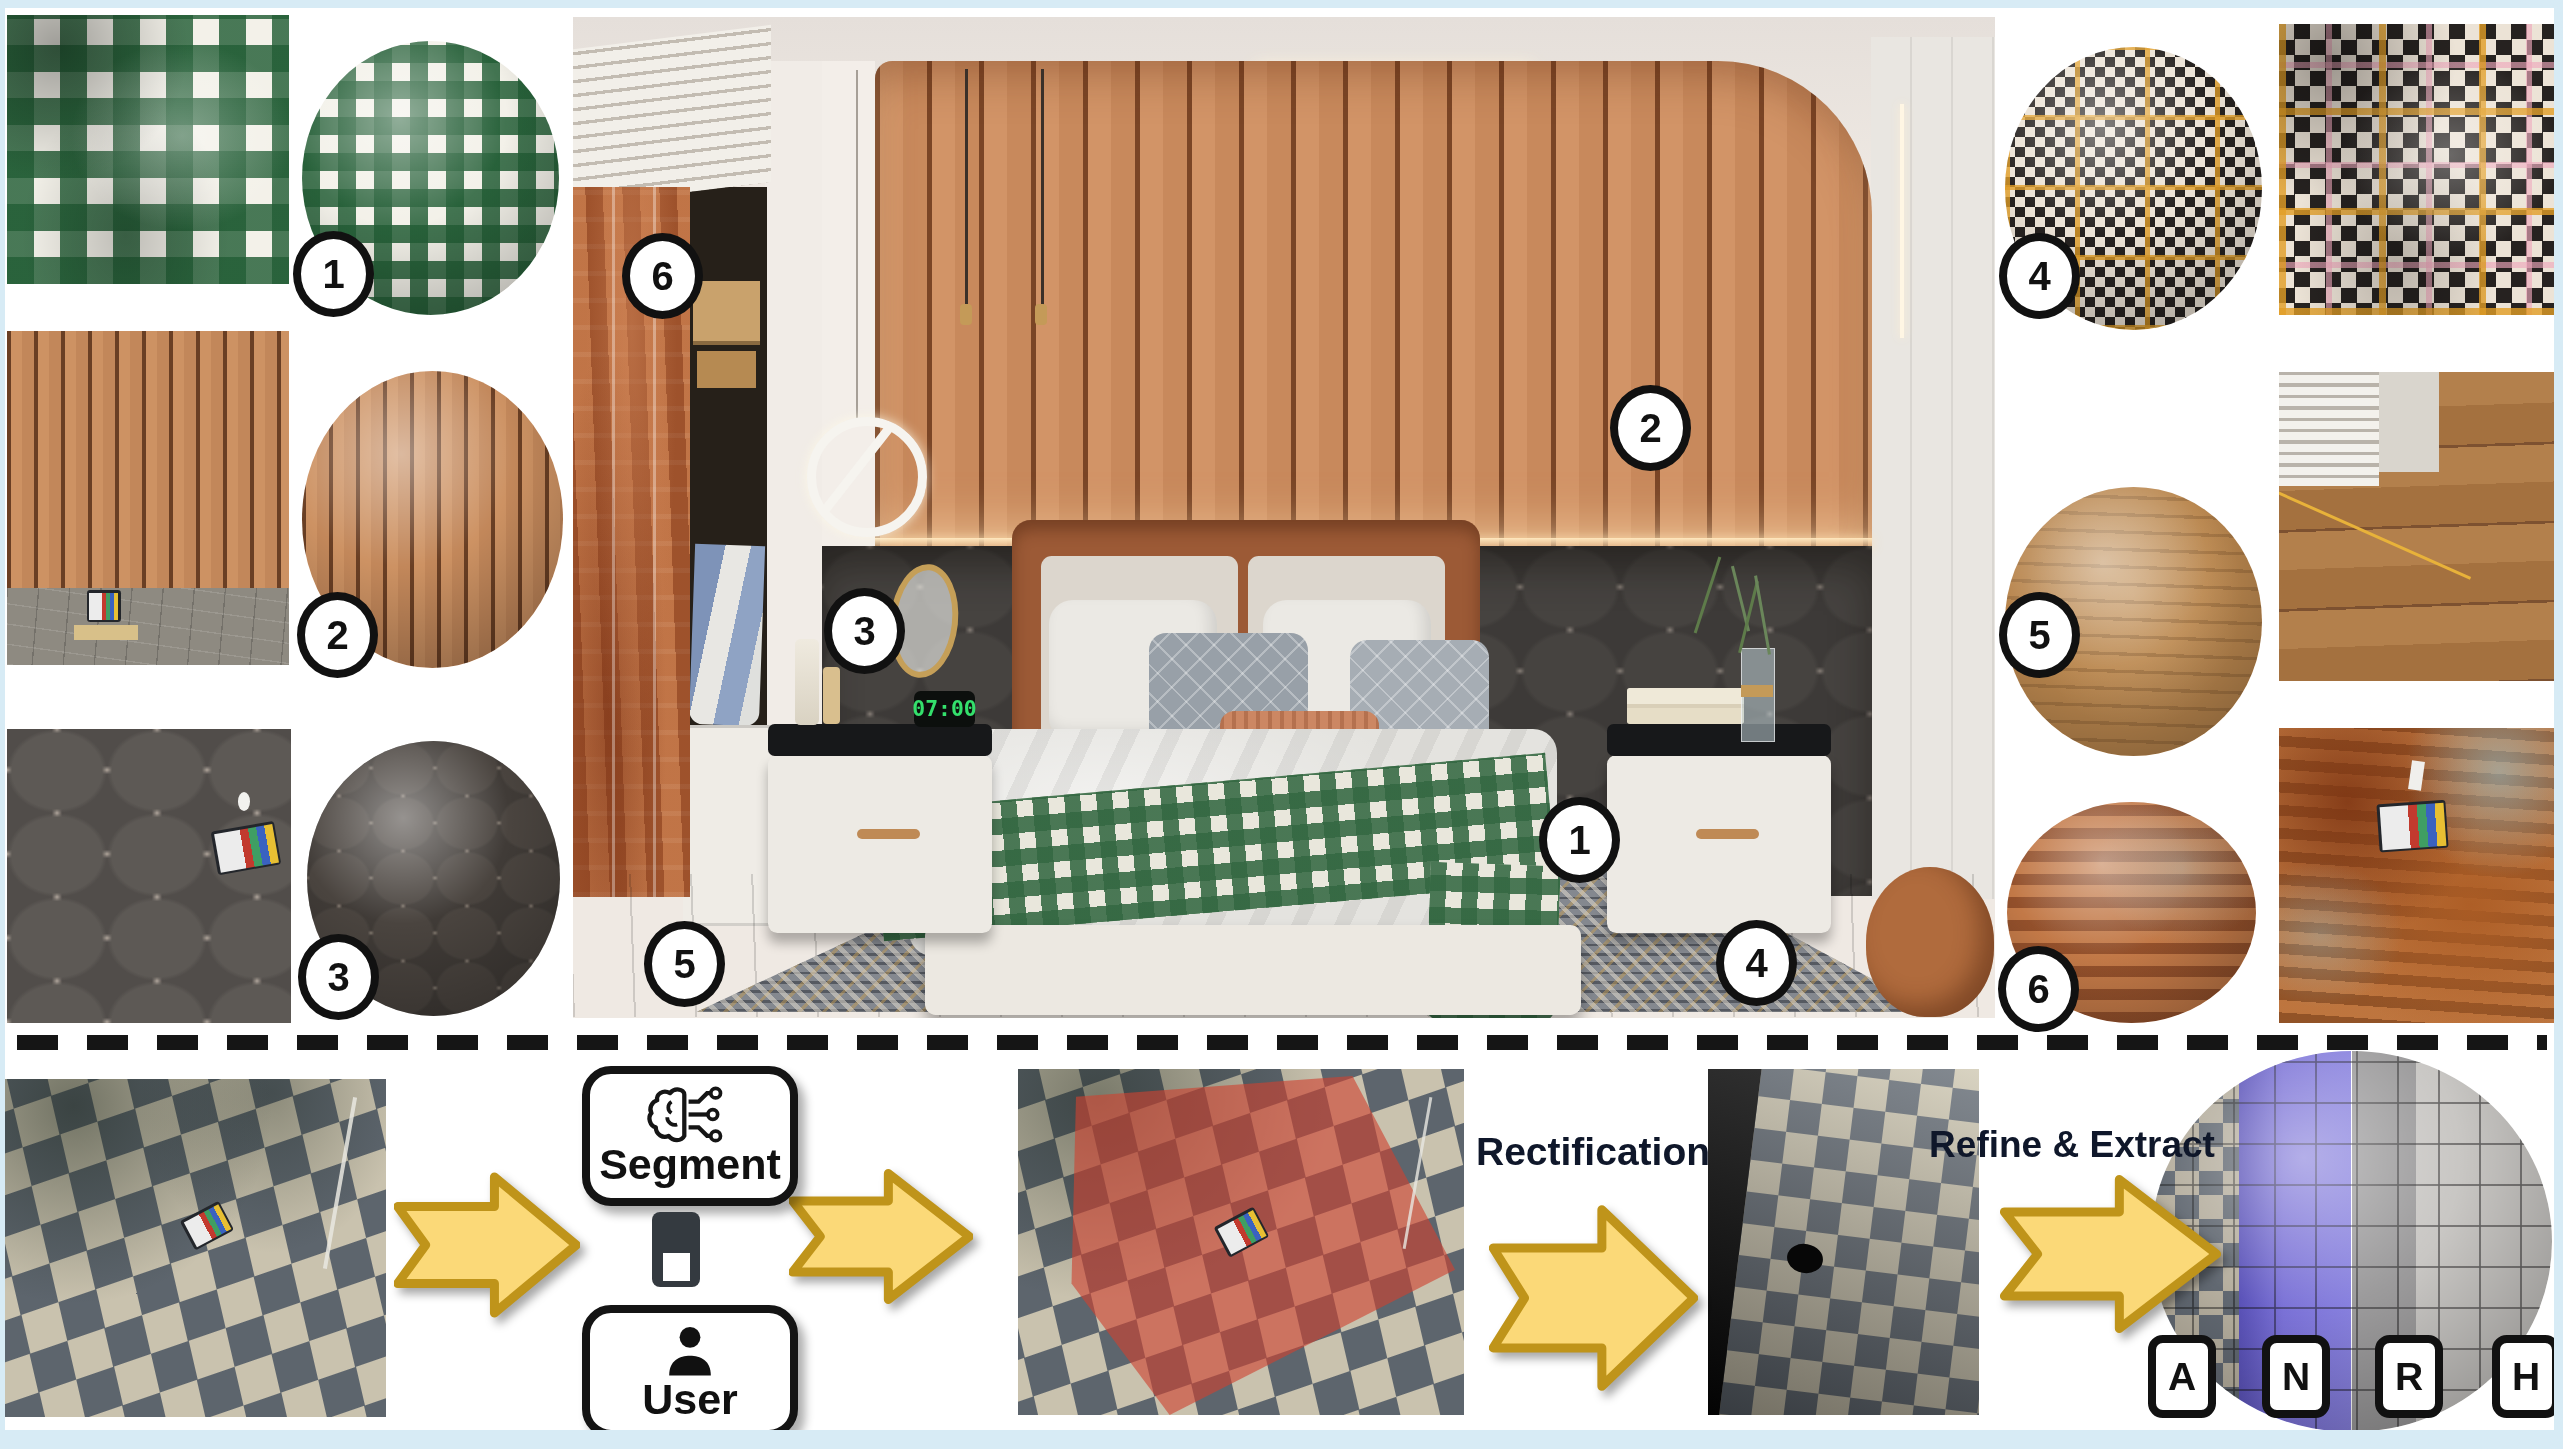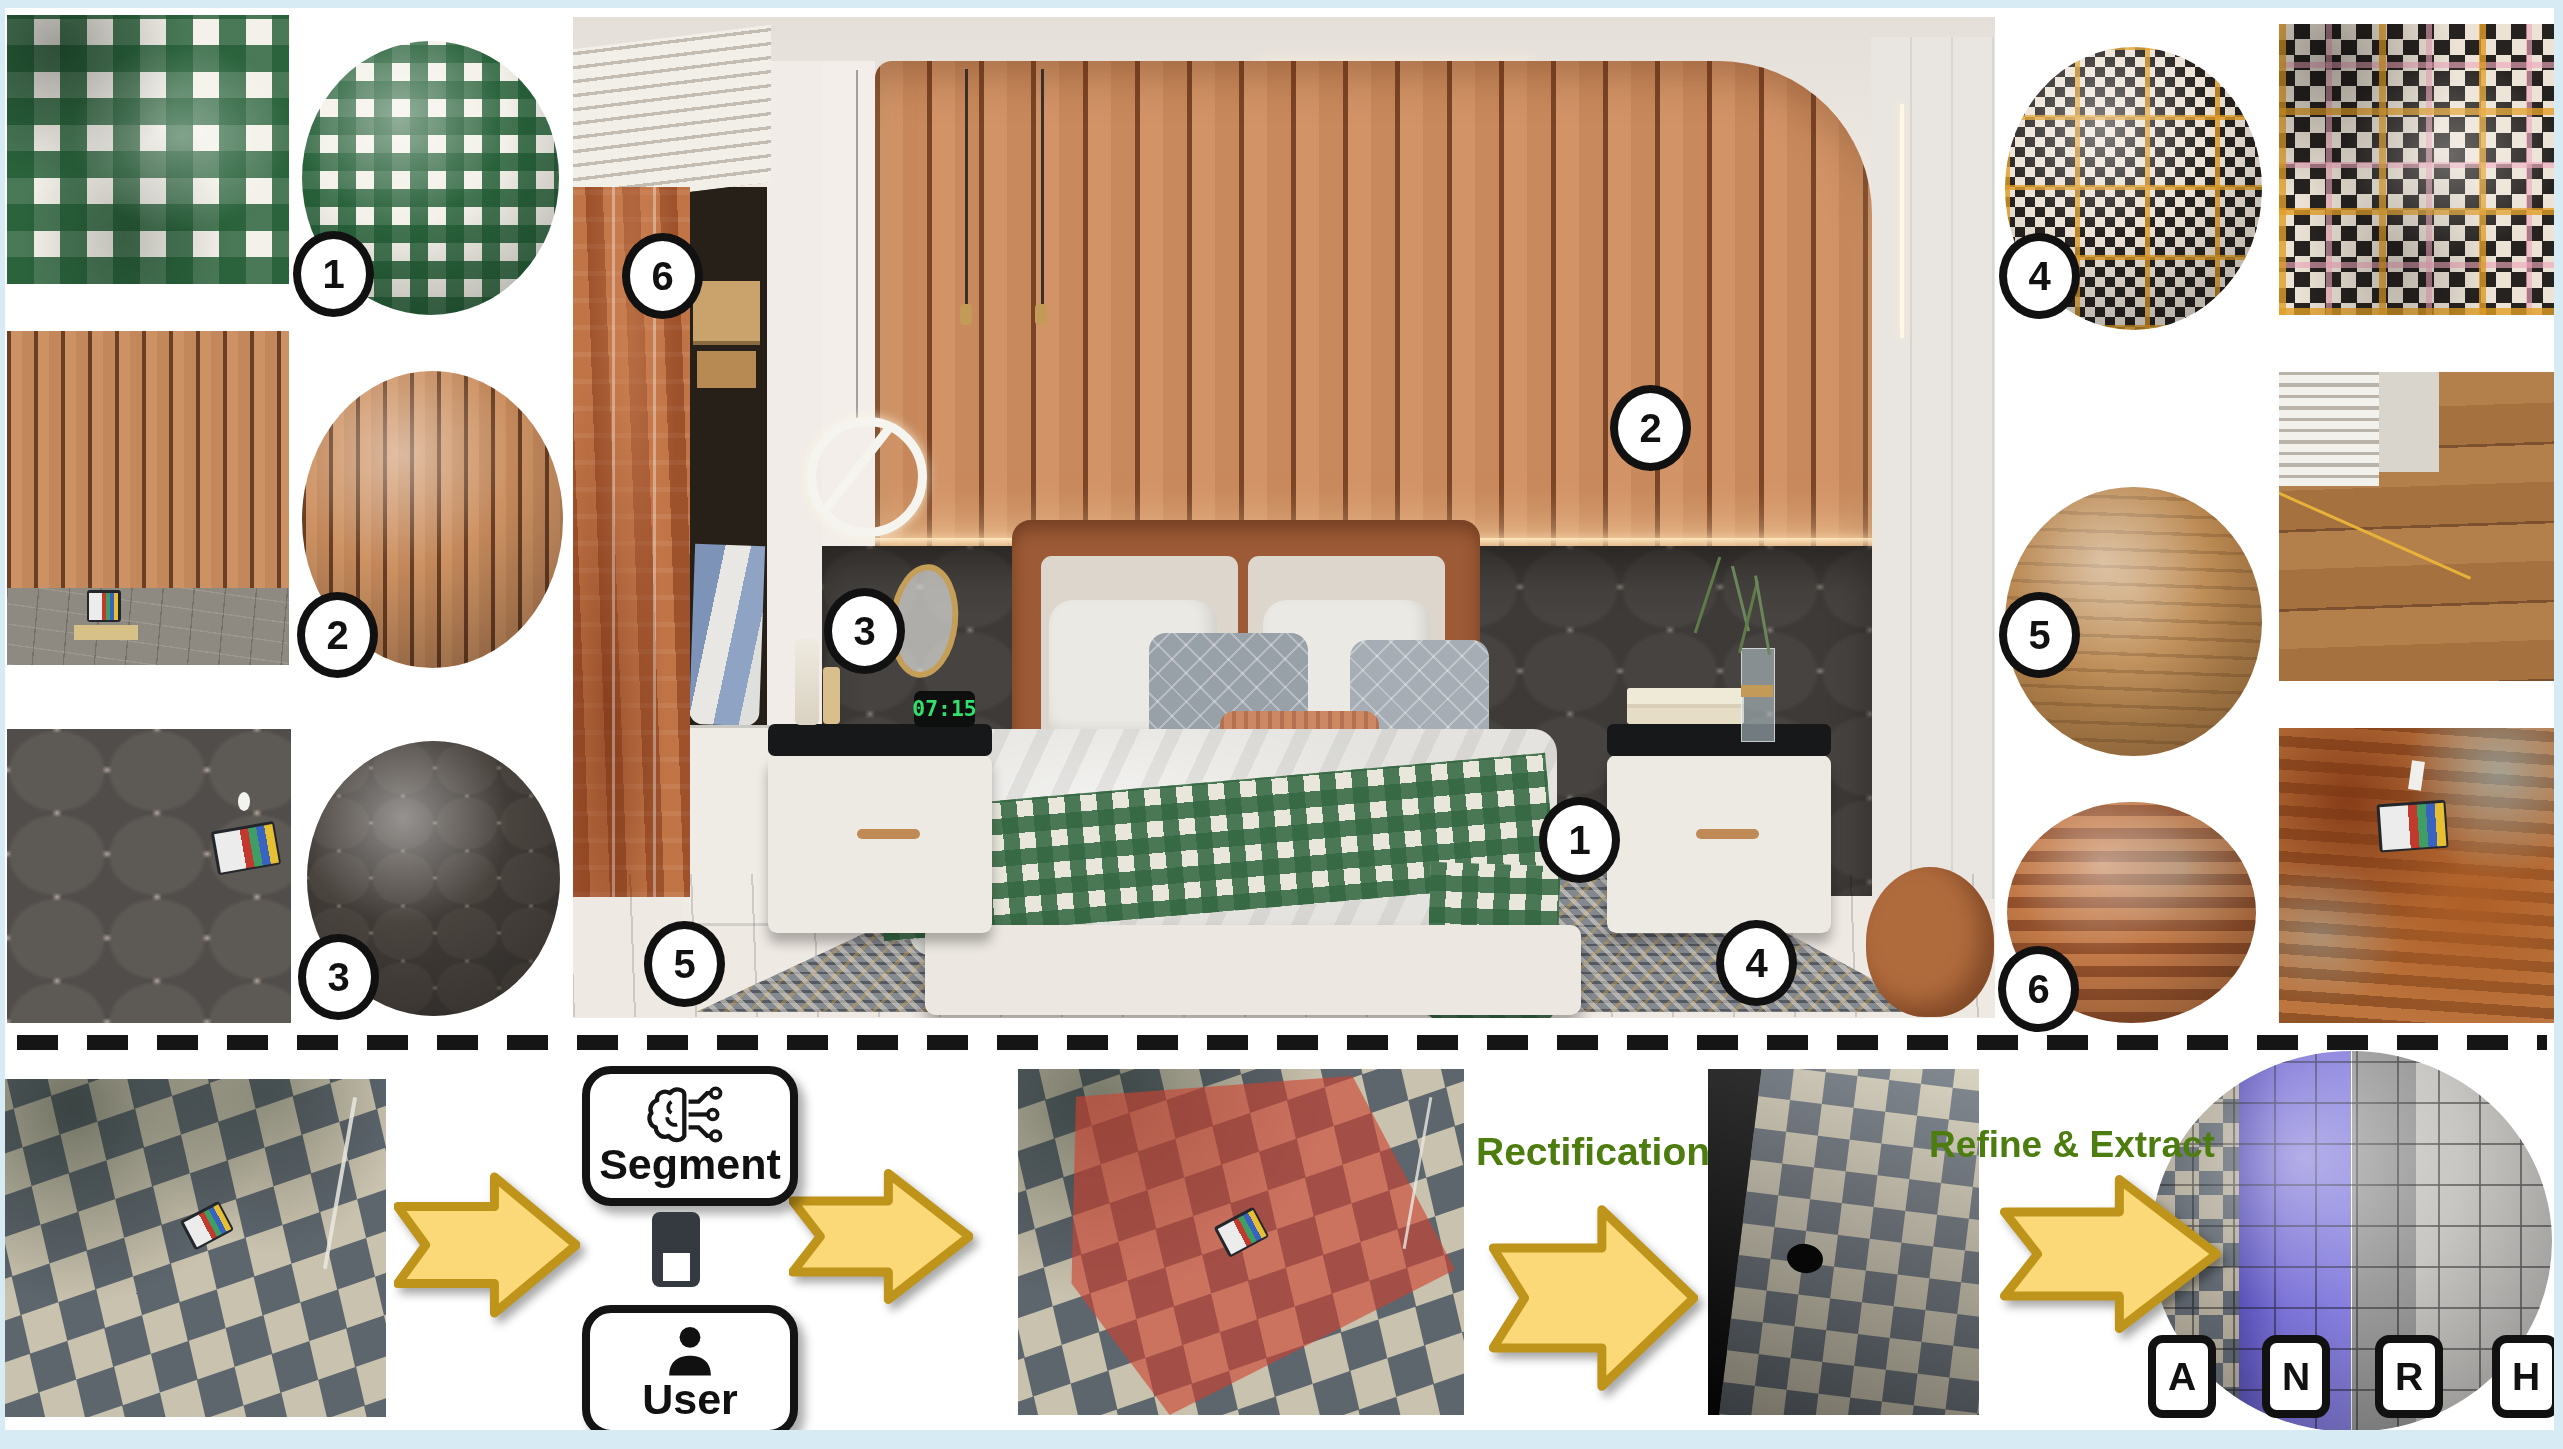--- a/index.html
+++ b/index.html
@@ -69,21 +69,21 @@
   .badge{position:absolute;width:65px;height:70px;background:#fff;border:8px solid #111;
      border-radius:50%;display:flex;align-items:center;justify-content:center;z-index:60;
      font-weight:700;font-size:40px;color:#111;line-height:1;}
   .chip{position:absolute;width:52px;height:67px;background:#fff;border:8.7px solid #111;
      border-radius:14.7px;display:flex;align-items:center;justify-content:center;z-index:60;
      font-weight:700;font-size:39px;color:#111;}
   .pipebox{position:absolute;background:#fff;border:8px solid #141414;border-radius:29px;
      box-shadow:6.7px 8px 9.4px rgba(0,0,0,.32);display:flex;flex-direction:column;
      align-items:center;justify-content:center;z-index:20;}
   .pipebox .lbl{font-weight:700;font-size:43px;color:#111;line-height:1;}
-  .plabel{position:absolute;font-weight:700;font-size:39px;color:#4d7c0f;text-align:center;z-index:30;}
+  .plabel{position:absolute;font-weight:700;font-size:39px;color:#0f172a;text-align:center;z-index:30;}
   .arrow{position:absolute;filter:drop-shadow(5.3px 6.7px 4.7px rgba(0,0,0,.35));z-index:10;}
   .fold{position:absolute;inset:0;background:
      radial-gradient(ellipse at 18% 12%,rgba(0,0,0,.35),rgba(0,0,0,0) 40%),
      radial-gradient(ellipse at 62% 45%,rgba(255,255,255,.32),rgba(0,0,0,0) 45%),
      radial-gradient(ellipse at 42% 82%,rgba(0,0,0,.22),rgba(0,0,0,0) 45%);}
   .cchecker{position:absolute;background:#23262b;border-radius:3.3px;padding:2.7px;z-index:6;}
   .cchecker .in{width:100%;height:100%;
      background:linear-gradient(90deg,#ececec 0 44%,#c23a2e 44% 58%,#3f9e63 58% 72%,#3a62c0 72% 86%,#e7bf33 86%);}
   .seam{position:absolute;background:rgba(255,255,255,.35);width:2.7px;}
   .diamond{position:absolute;border-radius:17.4px;
@@ -210,21 +210,21 @@
        background-image:repeating-linear-gradient(115deg,rgba(0,0,0,.06) 0 14.7px,rgba(0,0,0,0) 14.7px 39px),
        radial-gradient(ellipse at 30% 30%,rgba(255,255,255,.5),rgba(0,0,0,0) 50%);"></div>
   <div class="ab gg-b" style="left:304px;top:765px;width:675px;height:130px;transform:rotate(-5deg);"></div>
   <div class="ab gg-b" style="left:855px;top:847px;width:130px;height:157px;border-radius:0 0 17.4px 12px;transform:rotate(2deg);"></div>
   <div class="ab" style="left:352px;top:908px;width:656px;height:90px;background:#ece8e1;border-radius:10.7px;box-shadow:0 10.7px 14.7px rgba(0,0,0,.3);"></div>
 
   <div class="ab" style="left:195px;top:738px;width:224px;height:178px;background:#edeae4;border-radius:9.4px;box-shadow:0 9.4px 12px rgba(0,0,0,.28);"></div>
   <div class="ab" style="left:195px;top:707px;width:224px;height:32px;background:#17181a;border-radius:6.7px;"></div>
   <div class="ab" style="left:284px;top:812px;width:63px;height:10.7px;background:#bf8a55;border-radius:5.3px;"></div>
   <div class="ab" style="left:341px;top:674px;width:61px;height:36px;background:#0c0f0d;border-radius:6.7px;display:flex;align-items:center;justify-content:center;">
-    <span style="font-family:'DejaVu Sans Mono',monospace;font-weight:700;font-size:21.4px;color:#34e06c;">07:15</span>
+    <span style="font-family:'DejaVu Sans Mono',monospace;font-weight:700;font-size:21.4px;color:#34e06c;">07:00</span>
   </div>
   <div class="ab" style="left:222px;top:622px;width:24px;height:86px;background:linear-gradient(#efeadf,#d9d2c2);border-radius:5.3px;"></div>
   <div class="ab" style="left:250px;top:650px;width:17.4px;height:57px;background:#d9bf8e;border-radius:4px;"></div>
 
   <div class="ab" style="left:1034px;top:738px;width:224px;height:178px;background:#edeae4;border-radius:9.4px;box-shadow:0 9.4px 12px rgba(0,0,0,.28);"></div>
   <div class="ab" style="left:1034px;top:707px;width:224px;height:32px;background:#17181a;border-radius:6.7px;"></div>
   <div class="ab" style="left:1123px;top:812px;width:63px;height:10.7px;background:#bf8a55;border-radius:5.3px;"></div>
   <div class="ab" style="left:1054px;top:671px;width:117px;height:36px;background:linear-gradient(#efe9d8 0 45%,#d9cfb8 45% 55%,#e6ddc6 55%);border-radius:2.7px;"></div>
   <div class="ab" style="left:1168px;top:631px;width:32px;height:92px;background:rgba(190,205,212,.55);border:1.3px solid rgba(255,255,255,.6);"></div>
   <div class="ab" style="left:1168px;top:668px;width:32px;height:12px;background:#c49a58;"></div>

